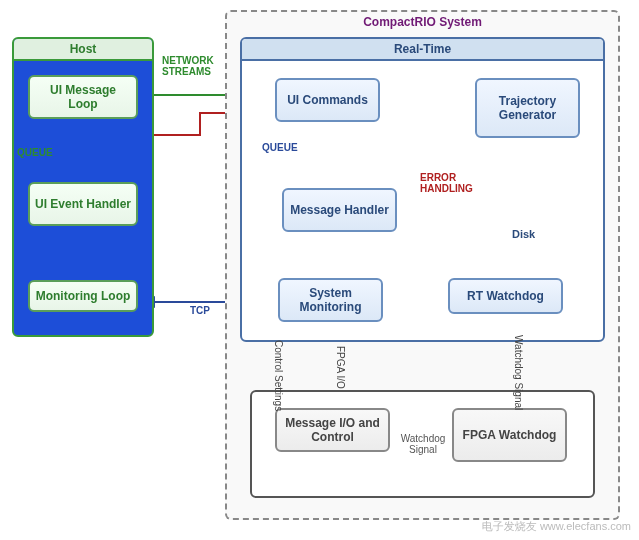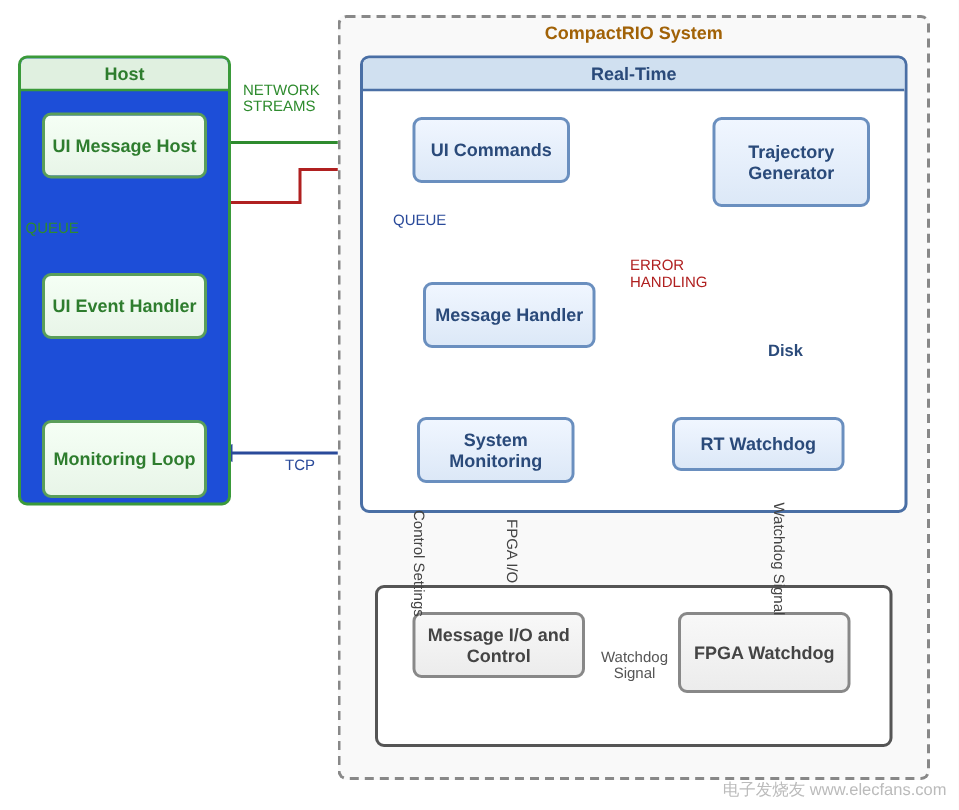--- a/index.html
+++ b/index.html
@@ -52,21 +52,21 @@
     border-radius: 4px 4px 0 0;
   }
   .crio-container {
     border: 2px dashed #888;
     border-radius: 6px;
     background: #f9f9f9;
   }
   .crio-title {
     text-align: center;
     font-weight: bold;
-    color: #a16207;
+    color: #701a75;
     padding: 3px 0;
   }
   .rt-container {
     border: 2px solid #4a6fa5;
     border-radius: 6px;
     background: #fff;
   }
   .rt-title {
     background: #d0e0f0;
     border-bottom: 2px solid #4a6fa5;
@@ -92,21 +92,21 @@
   }
   svg.arrows {
     position: absolute;
     top: 0; left: 0;
     width: 639px; height: 540px;
     pointer-events: none;
   }
   .label {
     position: absolute;
     font-size: 10px;
-    font-weight: normal;
+    font-weight: bold;
   }
   .green-text { color: #2e8b2e; }
   .blue-text { color: #2a4a9a; }
   .red-text { color: #b02020; }
   .gray-text { color: #555; }
   .vtext {
     writing-mode: vertical-rl;
     font-size: 10px;
     color: #444;
   }
@@ -173,26 +173,26 @@
     <line x1="507" y1="198" x2="507" y2="220" stroke="#3a5f8f" stroke-width="1"></line>
     <line x1="543" y1="198" x2="543" y2="220" stroke="#3a5f8f" stroke-width="1"></line>
     <ellipse cx="525" cy="220" rx="18" ry="6" fill="#6a8fc7" stroke="#3a5f8f" stroke-width="1"></ellipse>
   </g>
 </svg>
 
 <div class="abs host-container" style="left:12px; top:37px; width:142px; height:300px;">
   <div class="host-title">Host</div>
 </div>
 <div class="abs box green-box" style="left:28px; top:75px; width:110px; height:44px;">
-  <span>UI Message Host</span>
+  <span>UI Message Loop</span>
 </div>
 <div class="abs box green-box" style="left:28px; top:182px; width:110px; height:44px;">
   <span>UI Event Handler</span>
 </div>
-<div class="abs box green-box" style="left:28px; top:280px; width:110px; height:52px;">
+<div class="abs box green-box" style="left:28px; top:280px; width:110px; height:32px;">
   <span>Monitoring Loop</span>
 </div>
 
 <div class="abs crio-container" style="left:225px; top:10px; width:395px; height:510px;">
   <div class="crio-title">CompactRIO System</div>
 </div>
 
 <div class="abs rt-container" style="left:240px; top:37px; width:365px; height:305px;">
   <div class="rt-title">Real-Time</div>
 </div>

